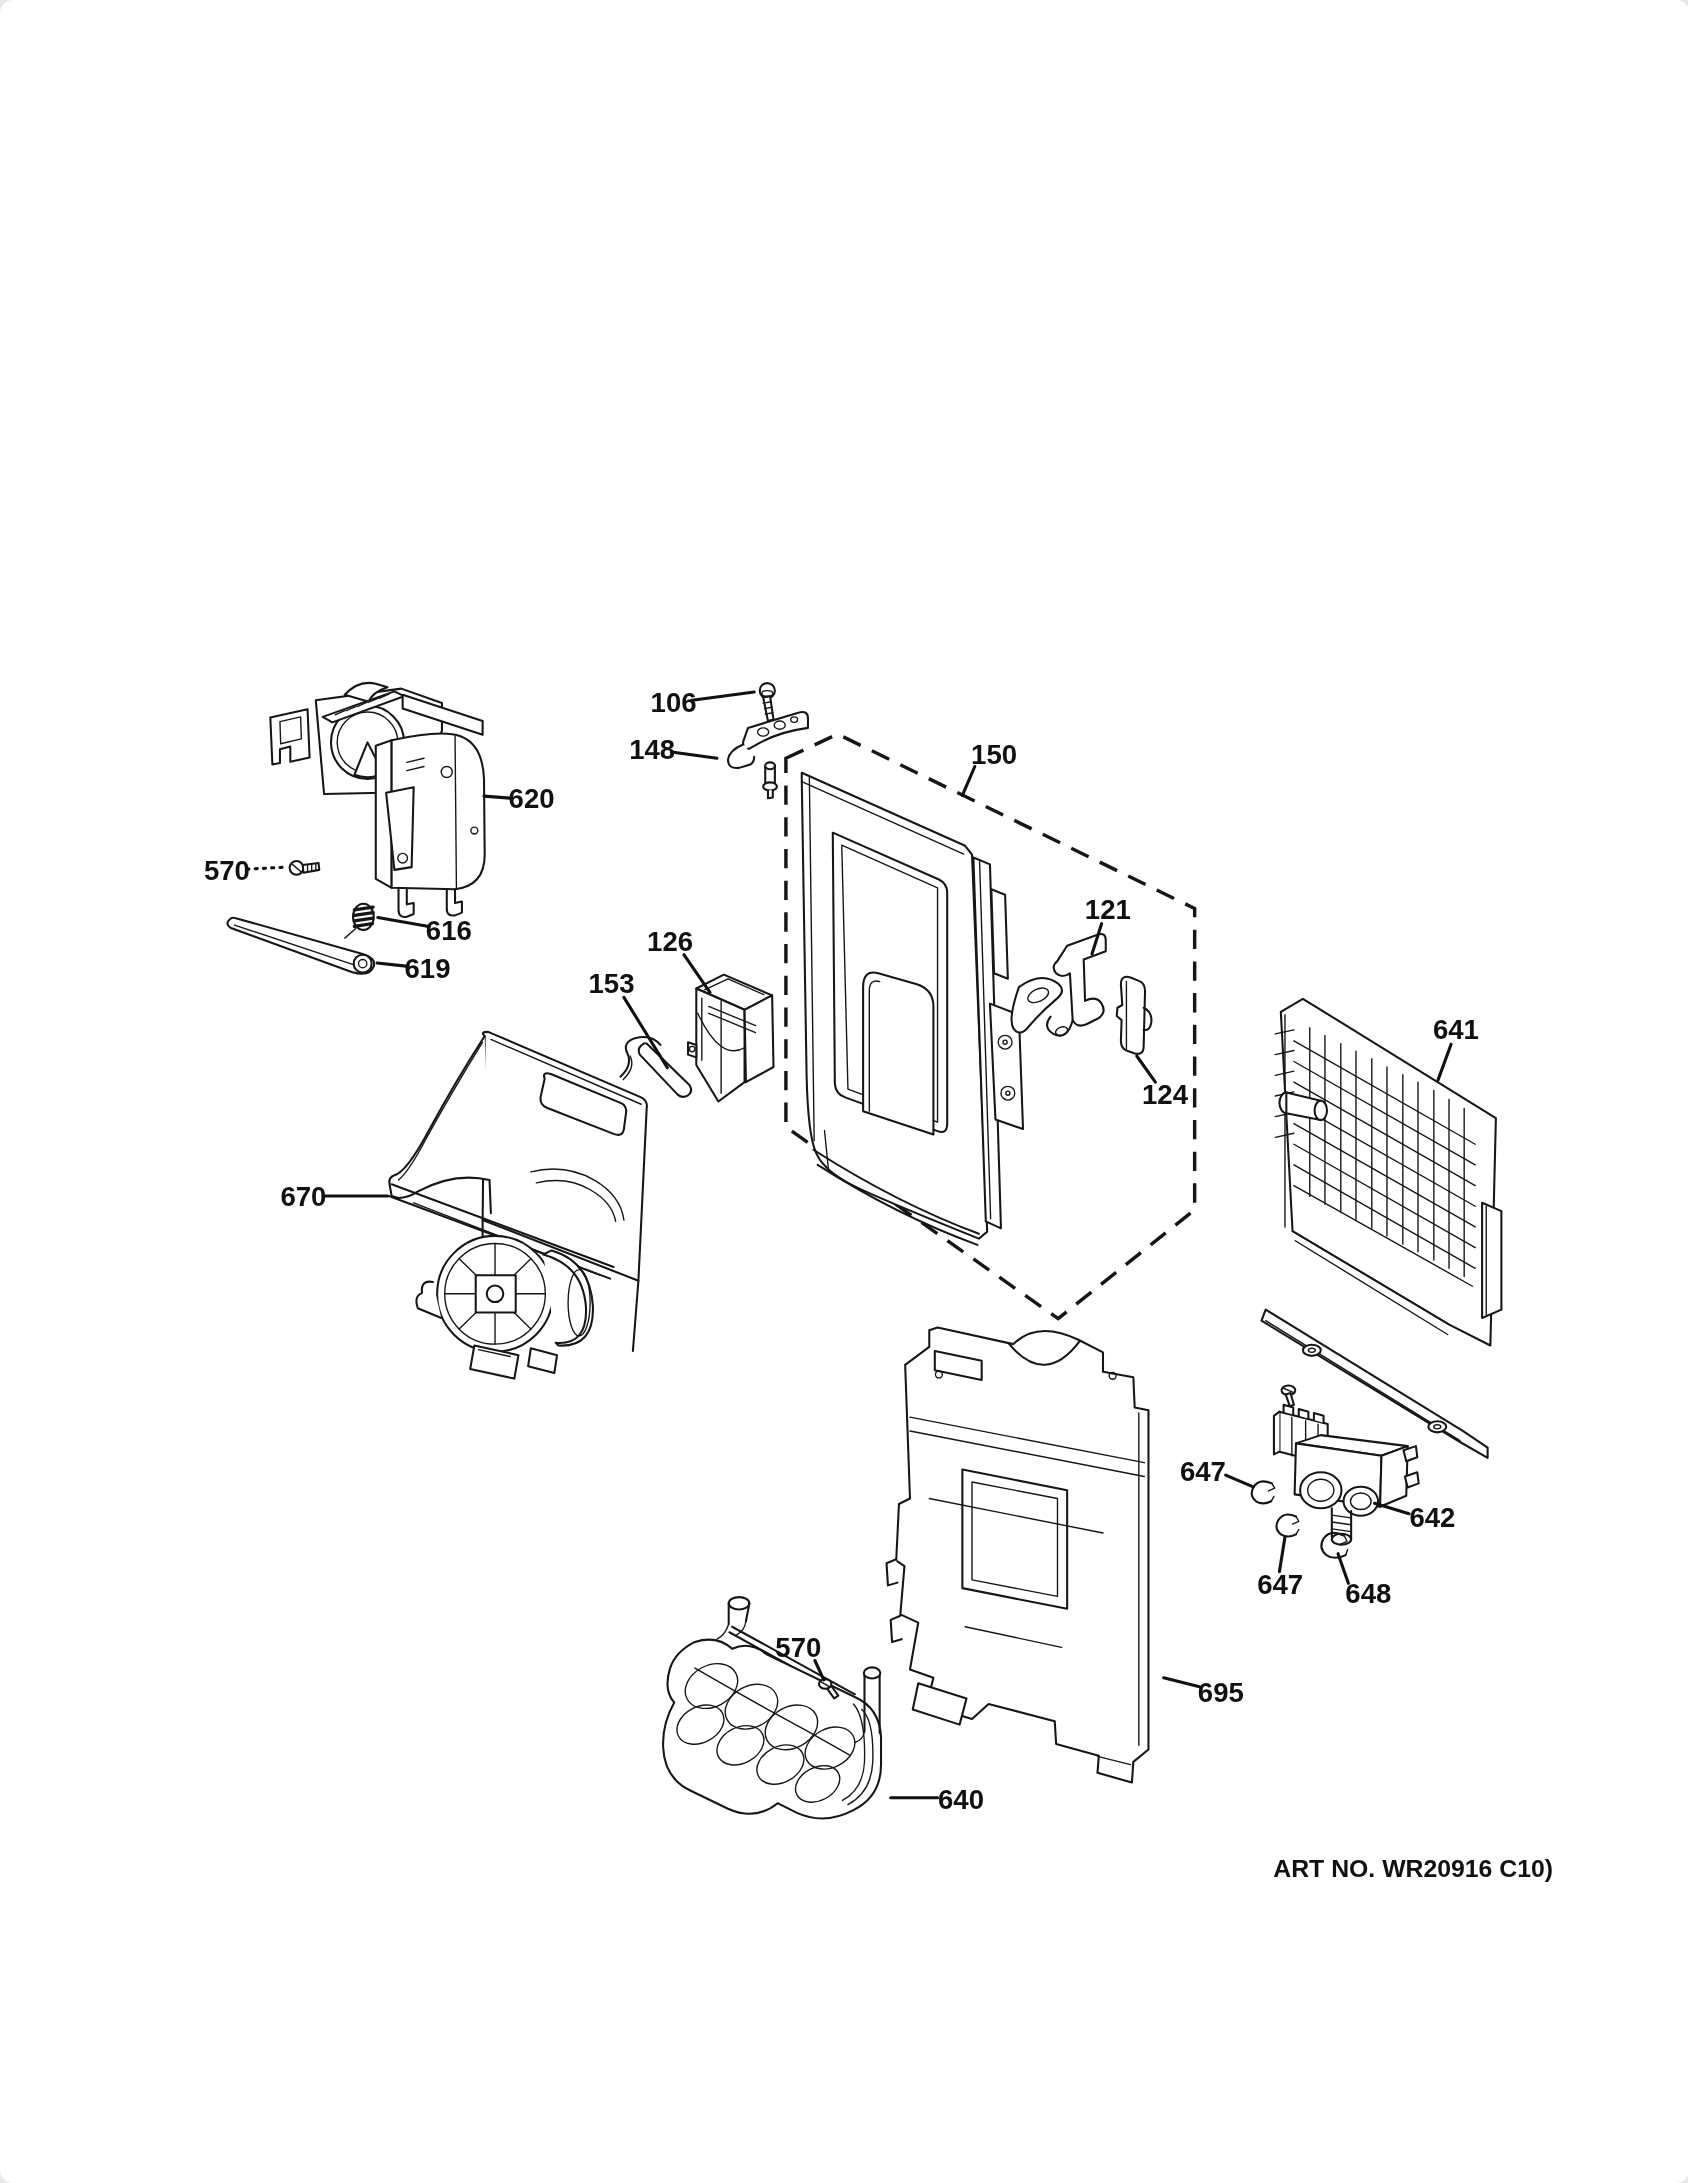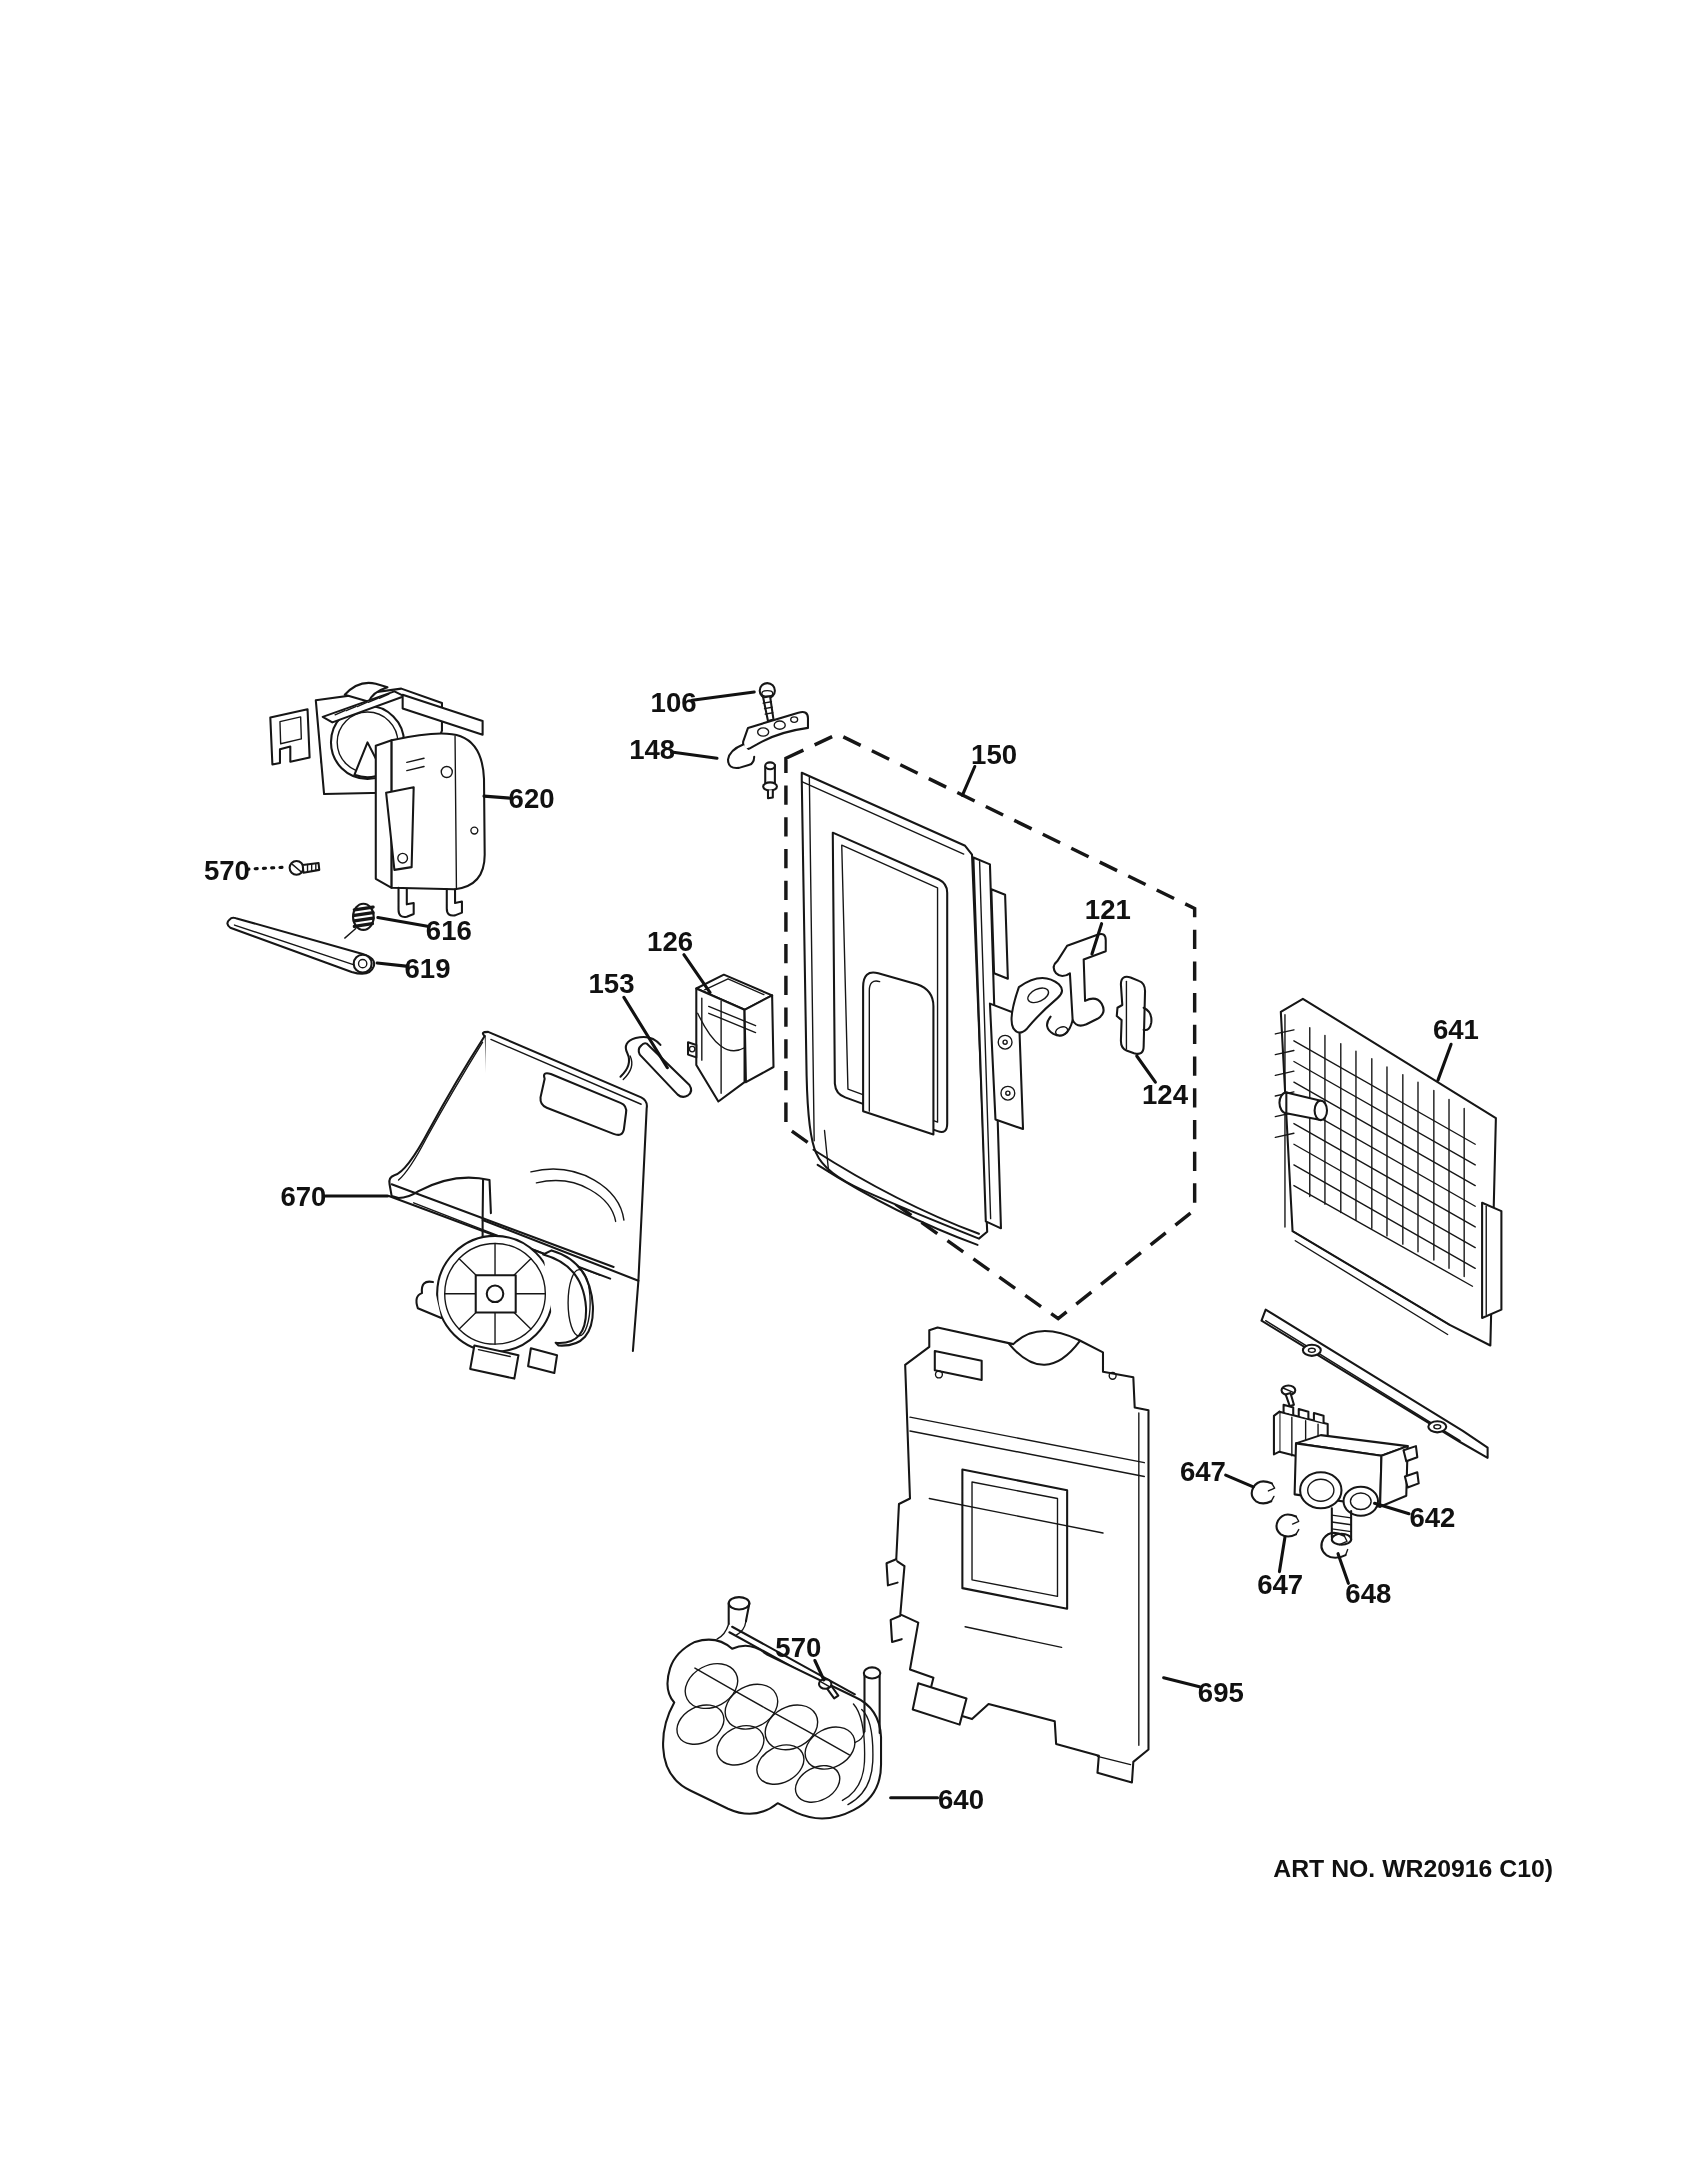--- a/index.html
+++ b/index.html
@@ -1,17 +1,17 @@
 <!DOCTYPE html>
 <html style="font-size:11px"><head>
 <meta charset="utf-8">
 <style>
   html,body{margin:0;padding:0;background:#e8e8e8;}
   .canvas{position:relative;width:1689px;height:2183px;background:#ffffff;margin:0 auto;
-          font-family:"Liberation Sans", sans-serif;}
+          font-family:"Liberation Sans", sans-serif;border-radius:13px;}
   svg{position:absolute;left:0;top:0;}
   .ln{fill:none;stroke:#161616;stroke-width:3;stroke-linejoin:round;stroke-linecap:round;}
   .lnw{fill:#ffffff;stroke:#161616;stroke-width:3;stroke-linejoin:round;stroke-linecap:round;}
   .fine{fill:none;stroke:#161616;stroke-width:2;stroke-linejoin:round;stroke-linecap:round;}
   .thick{fill:none;stroke:#161616;stroke-width:5;stroke-linecap:round;}
   .dashbox{fill:none;stroke:#161616;stroke-width:5;stroke-dasharray:28 18;stroke-linejoin:miter;}
   .leader{stroke:#111111;stroke-width:4.5;stroke-linecap:round;}
   .leader.dotted{stroke-dasharray:3 9;}
   .callout{font:700 40px "Liberation Sans", sans-serif;fill:#111111;text-anchor:middle;}
   .artno{font:700 36px "Liberation Sans", sans-serif;fill:#111111;text-anchor:middle;}

